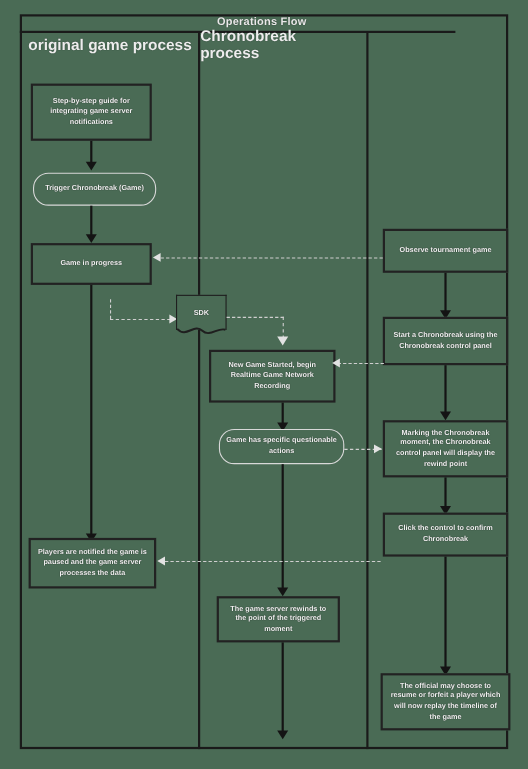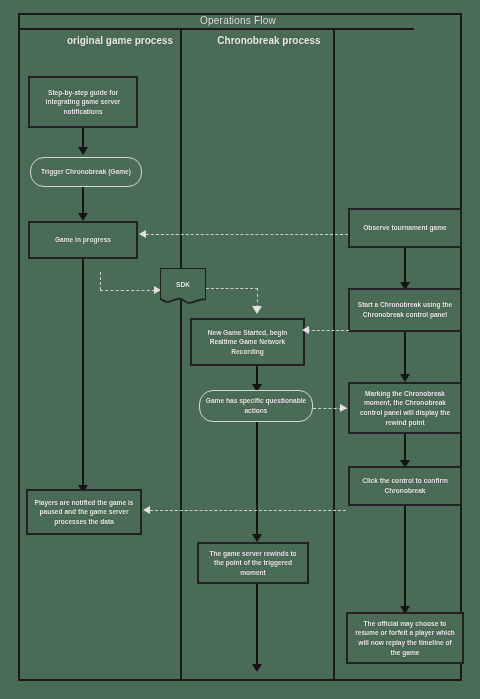--- a/index.html
+++ b/index.html
@@ -37,46 +37,45 @@
     left: 18px;
     top: 13px;
     width: 396px;
     height: 17px;
     box-sizing: border-box;
     border-bottom: 2px solid #1a1a1a;
     display: flex;
     align-items: center;
     justify-content: center;
     font-size: 10px;
-    font-weight: normal;
+    font-weight: bold;
     color: #e9e9e9;
     letter-spacing: .2px;
     text-shadow: 0 0 1px rgba(0,0,0,.6);
     padding-left: 44px;
   }
   .lane-div {
     position: absolute;
     top: 30px;
     width: 0;
     height: 651px;
     border-left: 2px solid #1a1a1a;
   }
   .lane-head {
     position: absolute;
     top: 31px;
     height: 18px;
     display: flex;
     align-items: center;
     justify-content: center;
-    font-size: 10px;
+    font-size: 14px;
     font-weight: bold;
     color: #ededed;
     text-shadow: 0 0 1px rgba(0,0,0,.55);
     pointer-events: none;
-    margin-left: 20px;
   }
 
   
   .node {
     position: absolute;
     box-sizing: border-box;
     display: flex;
     align-items: center;
     justify-content: center;
     text-align: center;

